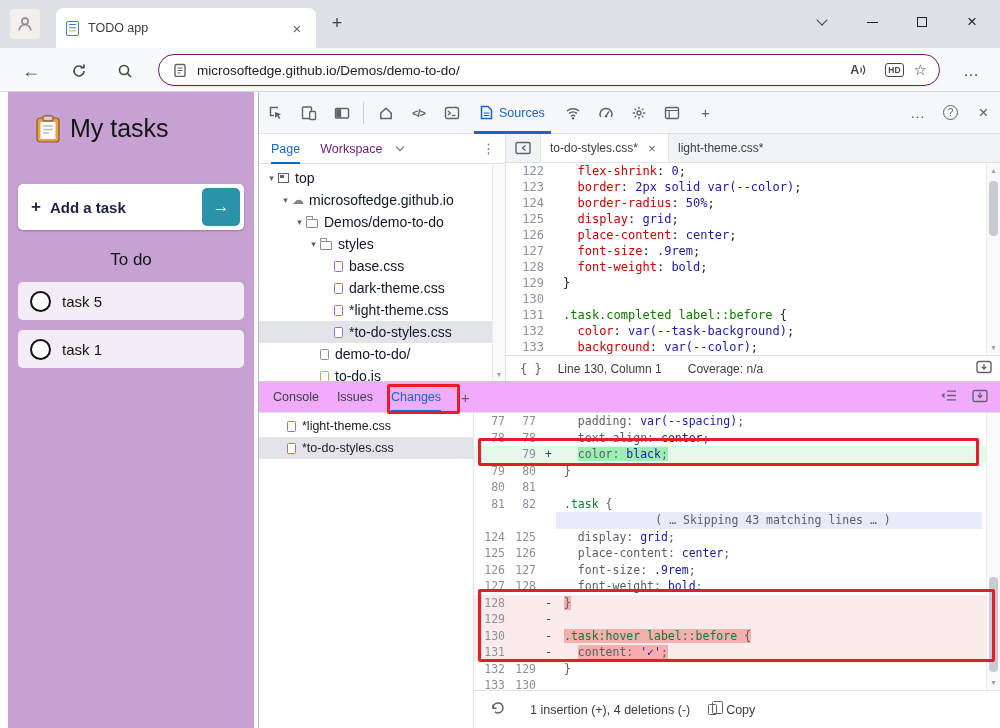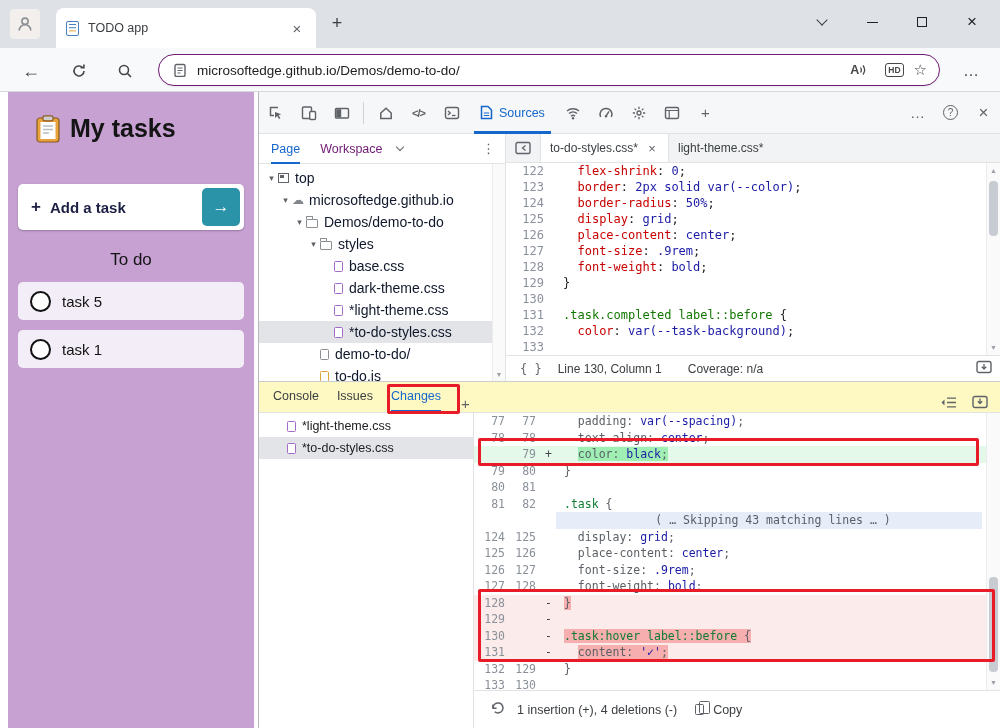--- a/index.html
+++ b/index.html
@@ -36,21 +36,21 @@
   .addr-url{margin-left:10px;font-size:13.5px;color:#202124;flex:1;white-space:nowrap}
   .hd-badge{border:1.3px solid #474747;border-radius:3px;font-size:8.5px;font-weight:bold;color:#474747;
             padding:1px 2px;margin:0 10px}
   .star{font-size:15px;color:#474747;margin-right:12px}
   .aloud{display:flex;align-items:center;color:#474747;font-size:12.5px;font-weight:bold;margin-right:8px}
 
   
   .page{position:absolute;left:0;top:92px;width:258px;height:636px;background:#fff}
   .app{position:absolute;left:8px;top:0;width:246px;height:636px;background:var(--c-purple,#c6a1d2)}
   .app-header{display:flex;align-items:center;gap:10px;padding:22px 0 0 28px}
-  .app-title{font-size:25px;font-weight:bold;color:#141414}
+  .app-title{font-size:25px;font-weight:normal;color:#141414}
   .add-row{position:absolute;left:10px;top:92px;width:226px;height:46px;background:#fff;border-radius:5px;
            display:flex;align-items:center;box-shadow:0 1px 2px rgba(0,0,0,.25)}
   .add-plus{margin-left:13px;font-size:17px;font-weight:bold;color:#1d2044}
   .add-label{margin-left:9px;font-weight:bold;font-size:15px;color:#1d2044;flex:1}
   .add-btn{width:38px;height:38px;margin-right:4px;background:var(--c-teal,#2a93a8);border-radius:5px;color:#fff;
            display:flex;align-items:center;justify-content:center;font-size:17px;font-weight:bold}
   .list-title{position:absolute;left:0;right:0;top:158px;text-align:center;font-size:17px;color:#141414}
   .tasks{position:absolute;left:10px;right:10px;top:190px}
   .task-row{height:38px;background:#f2edf6;border-radius:5px;display:flex;align-items:center;margin-bottom:10px}
   .task-check{width:21px;height:21px;border:2.6px solid #111;border-radius:50%;background:#fff;margin-left:12px;flex:none}
@@ -120,21 +120,21 @@
   .ed-thumb{position:absolute;left:2px;right:2px;top:18px;height:55px;background:#c8ccd2;border-radius:4px}
   .ed-status{position:absolute;left:0;right:0;bottom:0;height:26px;border-top:1px solid #e0e2e4;background:#fff;
              display:flex;align-items:center;font-size:12px;color:#3c4043}
   .pp-btn{margin-left:14px;font-family:"DejaVu Sans Mono",monospace;color:#5f6368}
   .pos-text{margin-left:16px}
   .cov-text{margin-left:26px}
   .status-right{margin-left:auto;margin-right:8px}
 
   
   .drawer{position:absolute;left:0;right:0;top:289px;bottom:0;border-top:1px solid #c9cdd1;background:#fff}
-  .dr-tabs{height:31px;border-bottom:1px solid #e0e2e4;display:flex;align-items:flex-end;background:#fef9c3}
+  .dr-tabs{height:31px;border-bottom:1px solid #e0e2e4;display:flex;align-items:center;background:#f0abfc}
   .dr-tab{font-size:12.5px;color:#3c4043;height:31px;line-height:31px;position:relative}
   .dr-tab.cur{color:var(--c-accent,#1567cb)}
   .dr-tab.cur:after{content:"";position:absolute;left:0;right:0;bottom:0;height:2.5px;background:var(--c-accent,#1567cb)}
   .dr-plus{margin-left:20px;color:#5f6368;font-size:15px}
   .dr-right{margin-left:auto;display:flex;align-items:center;gap:14px;margin-right:12px}
   .dr-files{position:absolute;left:0;top:31px;width:215px;bottom:0;border-right:1px solid #e0e2e4;background:#fff;
             padding-top:2px}
   .dr-file{height:22px;display:flex;align-items:center;padding-left:28px;font-size:12.5px;color:#202124}
   .dr-file.sel{background:#e2e4e8}
   .dr-file-label{white-space:nowrap}
@@ -152,21 +152,21 @@
   .diff-row.add{background:var(--c-add_row,#e4f9e9)}
   .diff-row.add .hl{background:var(--c-add_tok,#9fefb4)}
   .diff-row.del{background:var(--c-del_row,#fcebeb)}
   .diff-row.del .hl{background:var(--c-del_tok,#f6aeae)}
   .skip-band{background:var(--c-skip,#e7edf8);color:#57606a;text-align:center;margin-right:4px}
   .diff-scroll{position:absolute;top:31px;right:0;width:14px;bottom:38px;background:#fafafa;border-left:1px solid #ececec}
   .diff-thumb{position:absolute;left:2px;right:2px;bottom:18px;height:95px;background:#c8ccd2;border-radius:4px}
   .dr-footer{position:absolute;left:215px;right:0;bottom:0;height:38px;border-top:1px solid #e0e2e4;background:#fff;
              display:flex;align-items:center;font-size:12.5px;color:#3c4043}
   .ft-revert{margin-left:16px}
-  .ft-summary{margin-left:12px}
+  .ft-summary{margin-left:25px}
   .copy-ic{position:relative;width:9px;height:11px;border:1.3px solid #5f6368;border-radius:1.5px;margin-left:18px}
   .copy-ic:before{content:"";position:absolute;left:2.5px;top:-4px;width:9px;height:11px;
                   border:1.3px solid #5f6368;border-radius:1.5px}
   .ft-copy{margin-left:9px}
 
   
   .ann{position:absolute;border:3px solid var(--c-annotation,#e81c28);border-radius:2px;z-index:60;pointer-events:none}
   #ann-changes{left:387px;top:384px;width:73px;height:30px}
   #ann-add{left:478px;top:438px;width:501px;height:28px}
   #ann-del{left:478px;top:589px;width:517px;height:73px}
@@ -435,21 +435,21 @@
           <div class="code-line"><span class="ln">123</span><span class="lc"><span class="tk-d">  </span><span class="tk-p">border</span><span class="tk-d">: </span><span class="tk-v">2px solid var(--color)</span><span class="tk-d">;</span></span></div>
           <div class="code-line"><span class="ln">124</span><span class="lc"><span class="tk-d">  </span><span class="tk-p">border-radius</span><span class="tk-d">: </span><span class="tk-v">50%</span><span class="tk-d">;</span></span></div>
           <div class="code-line"><span class="ln">125</span><span class="lc"><span class="tk-d">  </span><span class="tk-p">display</span><span class="tk-d">: </span><span class="tk-v">grid</span><span class="tk-d">;</span></span></div>
           <div class="code-line"><span class="ln">126</span><span class="lc"><span class="tk-d">  </span><span class="tk-p">place-content</span><span class="tk-d">: </span><span class="tk-v">center</span><span class="tk-d">;</span></span></div>
           <div class="code-line"><span class="ln">127</span><span class="lc"><span class="tk-d">  </span><span class="tk-p">font-size</span><span class="tk-d">: </span><span class="tk-v">.9rem</span><span class="tk-d">;</span></span></div>
           <div class="code-line"><span class="ln">128</span><span class="lc"><span class="tk-d">  </span><span class="tk-p">font-weight</span><span class="tk-d">: </span><span class="tk-v">bold</span><span class="tk-d">;</span></span></div>
           <div class="code-line"><span class="ln">129</span><span class="lc"><span class="tk-d">}</span></span></div>
           <div class="code-line"><span class="ln">130</span><span class="lc"></span></div>
           <div class="code-line"><span class="ln">131</span><span class="lc"><span class="tk-s">.task.completed label::before</span><span class="tk-d"> {</span></span></div>
           <div class="code-line"><span class="ln">132</span><span class="lc"><span class="tk-d">  </span><span class="tk-p">color</span><span class="tk-d">: </span><span class="tk-v">var(--task-background)</span><span class="tk-d">;</span></span></div>
-          <div class="code-line"><span class="ln">133</span></div>
+          <div class="code-line"><span class="ln">133</span><span class="lc"><span class="tk-d">  </span><span class="tk-p">background</span><span class="tk-d">: </span><span class="tk-v">var(--color)</span><span class="tk-d">;</span></span></div>
         </div>
       <div class="ed-scroll">
         <span class="scroll-arrow" style="top:1px">▲</span>
         <span class="ed-thumb"></span>
         <span class="scroll-arrow" style="bottom:1px">▼</span>
       </div>
       <div class="ed-status">
         <span class="pp-btn">{ }</span>
         <span class="pos-text">Line 130, Column 1</span>
         <span class="cov-text">Coverage: n/a</span>

